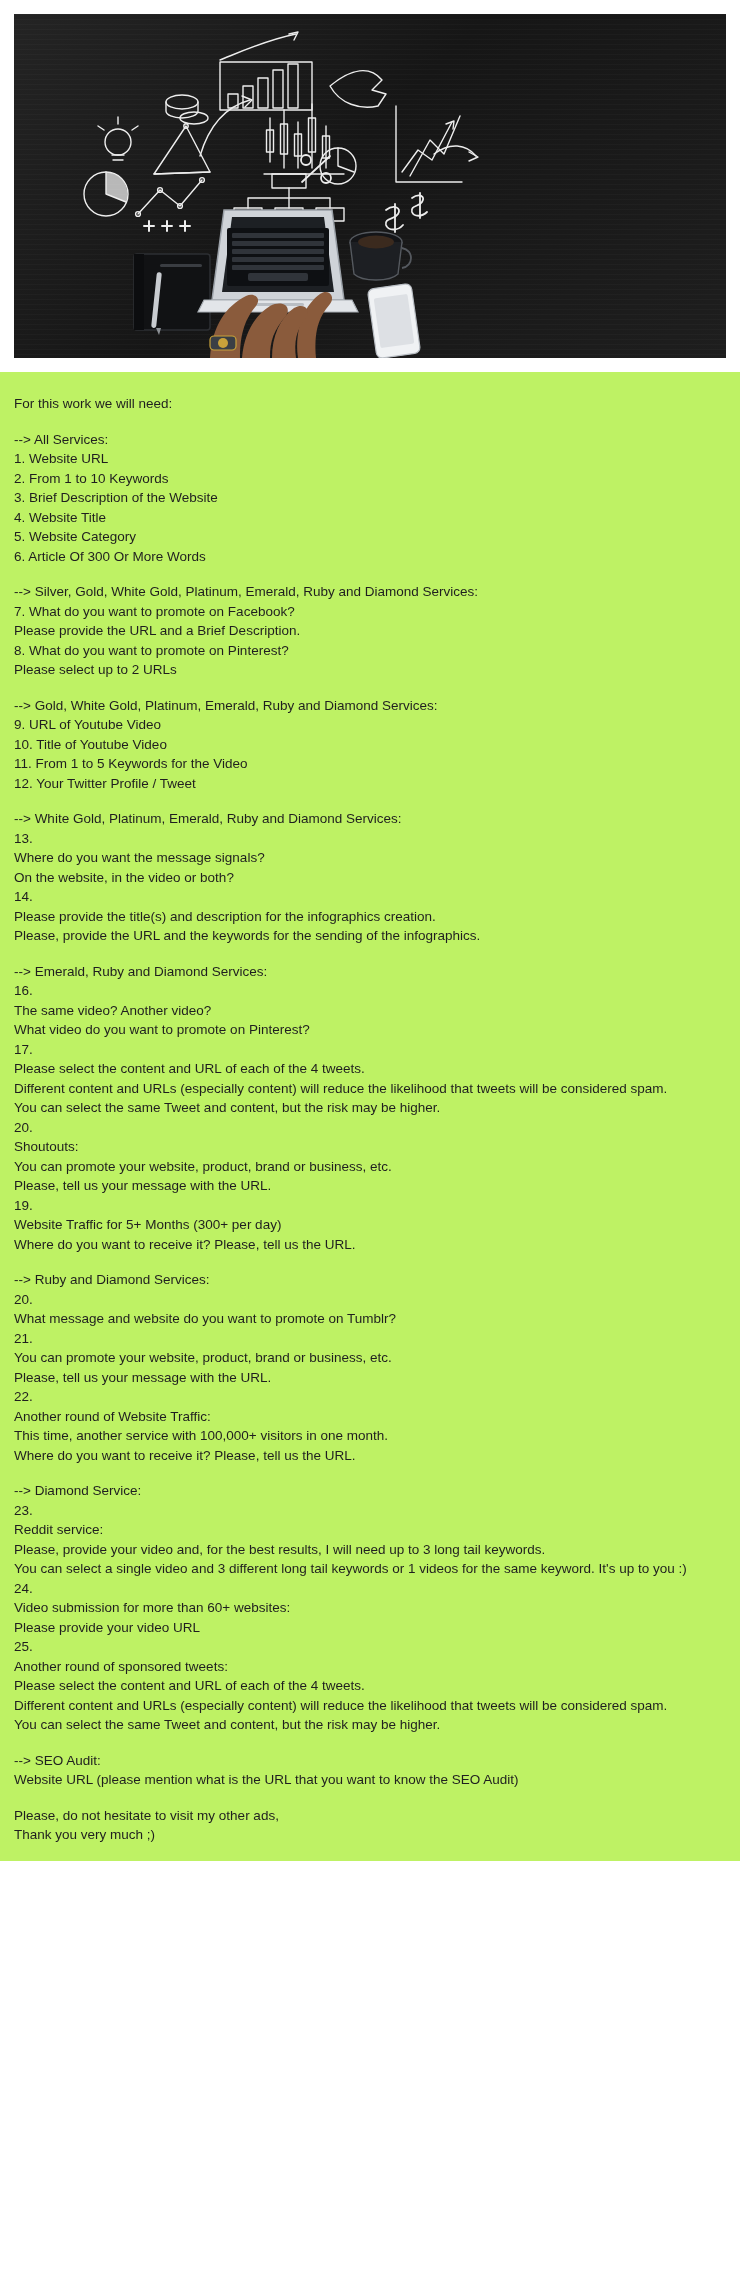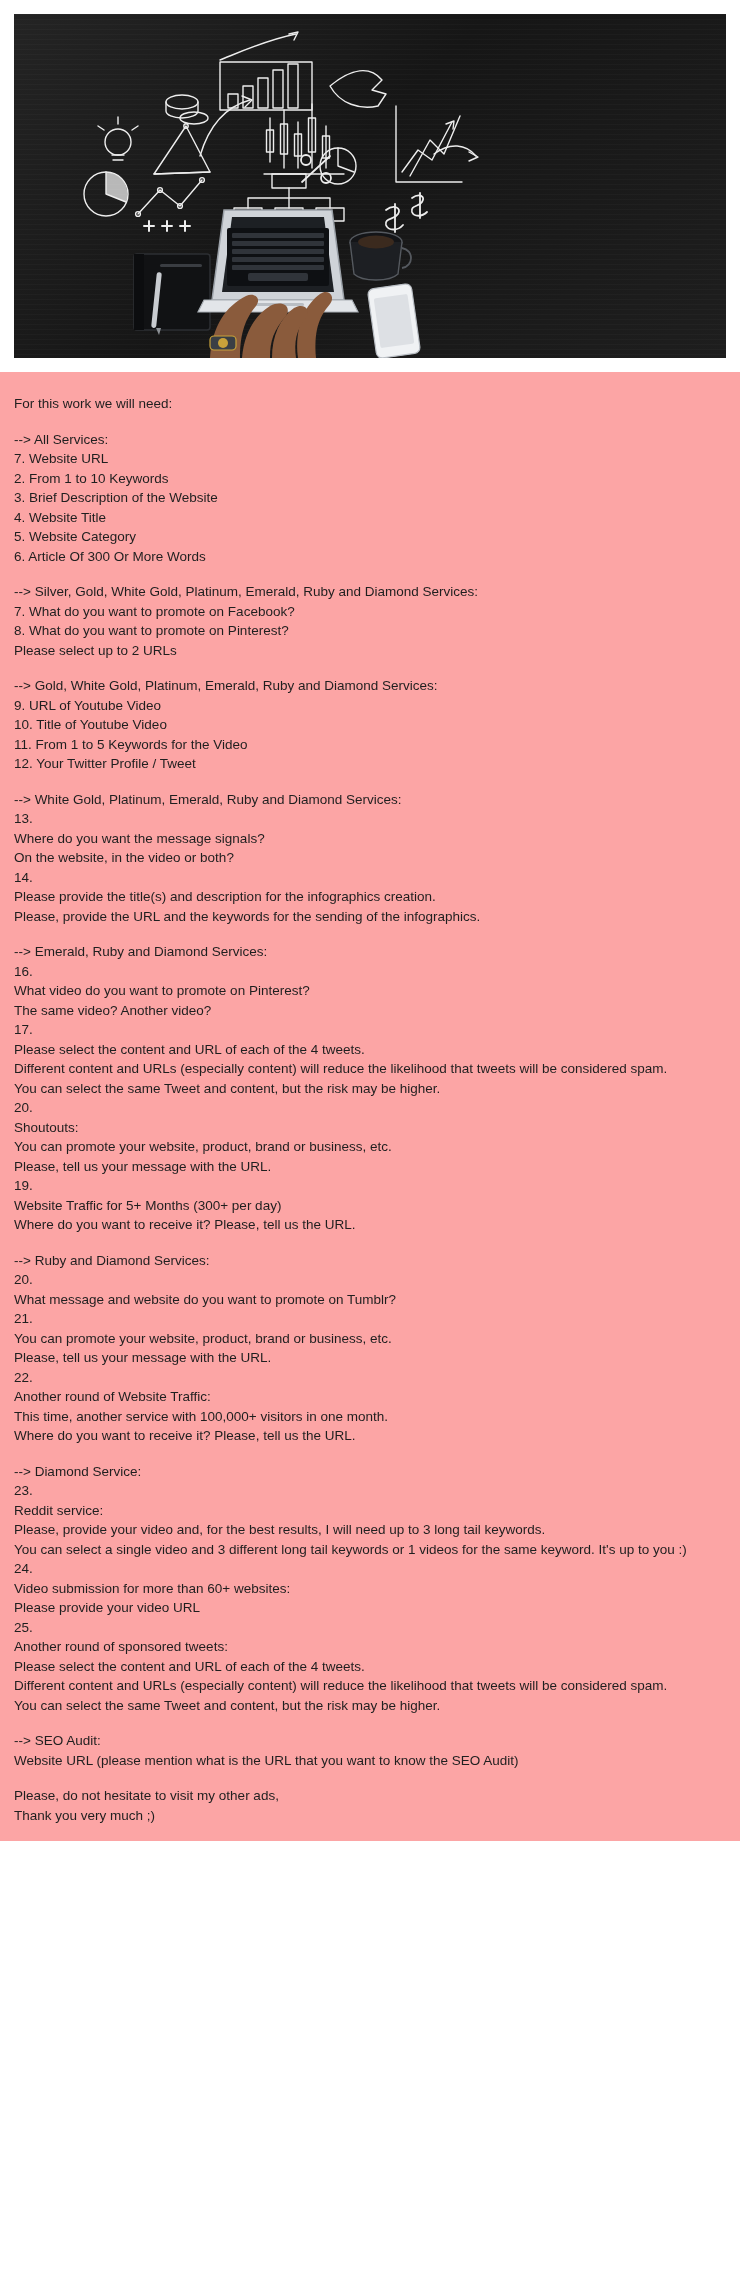--- a/index.html
+++ b/index.html
@@ -8,21 +8,21 @@
     background: #ffffff;
   }
   body {
     width: 740px;
     font-family: "Liberation Sans", sans-serif;
     color: #222222;
   }
   .page {
     width: 740px;
     margin: 0 auto;
-    background: #fca5a5;
+    background: #bef264;
   }
 
   
   .hero {
     position: relative;
     width: 740px;
     height: 372px;
     background: #ffffff;
     overflow: hidden;
   }
@@ -248,31 +248,32 @@
   </div>
 
   <div class="content">
 
     <div class="block">
       <div class="line">For this work we will need:</div>
     </div>
 
     <div class="block">
       <div class="line head">--&gt; All Services:</div>
-      <div class="line">7. Website URL</div>
+      <div class="line">1. Website URL</div>
       <div class="line">2. From 1 to 10 Keywords</div>
       <div class="line">3. Brief Description of the Website</div>
       <div class="line">4. Website Title</div>
       <div class="line">5. Website Category</div>
       <div class="line">6. Article Of 300 Or More Words</div>
     </div>
 
     <div class="block">
       <div class="line head">--&gt; Silver, Gold, White Gold, Platinum, Emerald, Ruby and Diamond Services:</div>
       <div class="line">7. What do you want to promote on Facebook?</div>
+      <div class="line">Please provide the URL and a Brief Description.</div>
       <div class="line">8. What do you want to promote on Pinterest?</div>
       <div class="line">Please select up to 2 URLs</div>
     </div>
 
     <div class="block">
       <div class="line head">--&gt; Gold, White Gold, Platinum, Emerald, Ruby and Diamond Services:</div>
       <div class="line">9. URL of Youtube Video</div>
       <div class="line">10. Title of Youtube Video</div>
       <div class="line">11. From 1 to 5 Keywords for the Video</div>
       <div class="line">12. Your Twitter Profile / Tweet</div>
@@ -284,22 +285,22 @@
       <div class="line">Where do you want the message signals?</div>
       <div class="line">On the website, in the video or both?</div>
       <div class="line">14.</div>
       <div class="line">Please provide the title(s) and description for the infographics creation.</div>
       <div class="line">Please, provide the URL and the keywords for the sending of the infographics.</div>
     </div>
 
     <div class="block">
       <div class="line head">--&gt; Emerald, Ruby and Diamond Services:</div>
       <div class="line">16.</div>
+      <div class="line">The same video? Another video?</div>
       <div class="line">What video do you want to promote on Pinterest?</div>
-      <div class="line">The same video? Another video?</div>
       <div class="line">17.</div>
       <div class="line">Please select the content and URL of each of the 4 tweets.</div>
       <div class="line">Different content and URLs (especially content) will reduce the likelihood that tweets will be considered spam.</div>
       <div class="line">You can select the same Tweet and content, but the risk may be higher.</div>
       <div class="line">20.</div>
       <div class="line">Shoutouts:</div>
       <div class="line">You can promote your website, product, brand or business, etc.</div>
       <div class="line">Please, tell us your message with the URL.</div>
       <div class="line">19.</div>
       <div class="line">Website Traffic for 5+ Months (300+ per day)</div>

